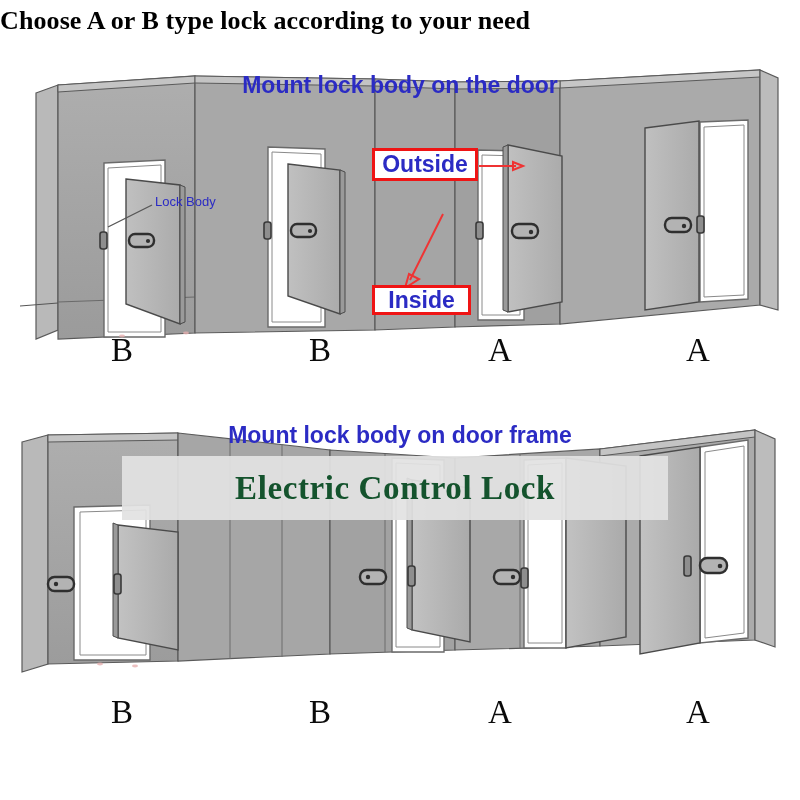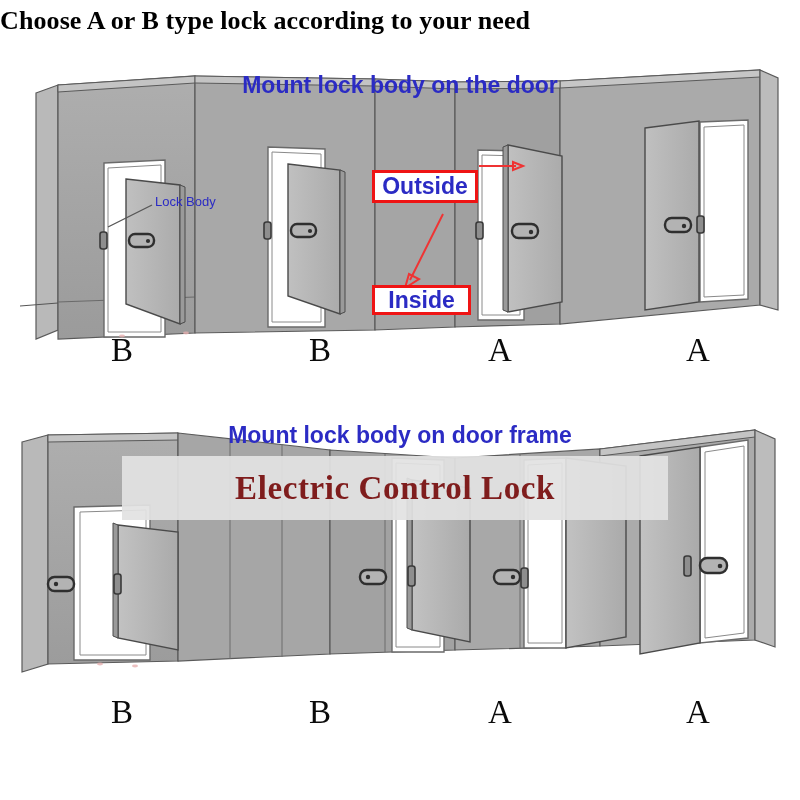--- a/index.html
+++ b/index.html
@@ -73,21 +73,21 @@
     font-family: "Liberation Sans", sans-serif;
     font-weight: bold;
     font-size: 23px;
     line-height: 1;
     display: flex;
     align-items: center;
     justify-content: center;
     z-index: 8;
     box-sizing: border-box;
   }
-  #callout-outside { left: 372px; top: 96px; width: 106px; height: 33px; margin-top: 22px; }
+  #callout-outside { left: 372px; top: 96px; width: 106px; height: 33px; }
   #callout-inside  { left: 372px; top: 233px; width: 99px;  height: 30px; }
 
   .overlay-svg {
     position: absolute;
     left: 0; top: 0;
     width: 800px;
     height: 290px;
     z-index: 7;
     pointer-events: none;
   }
@@ -132,21 +132,21 @@
     background: rgba(226, 226, 226, 0.93);
     display: flex;
     align-items: center;
     justify-content: center;
     z-index: 10;
   }
   .banner-text {
     font-family: "Liberation Serif", serif;
     font-weight: bold;
     font-size: 33px;
-    color: #7f1d1d;
+    color: #14532d;
     letter-spacing: 0.6px;
     white-space: nowrap;
     text-align: right;
   }
 </style>
 </head>
 <body>
 
 <div class="page">
 

